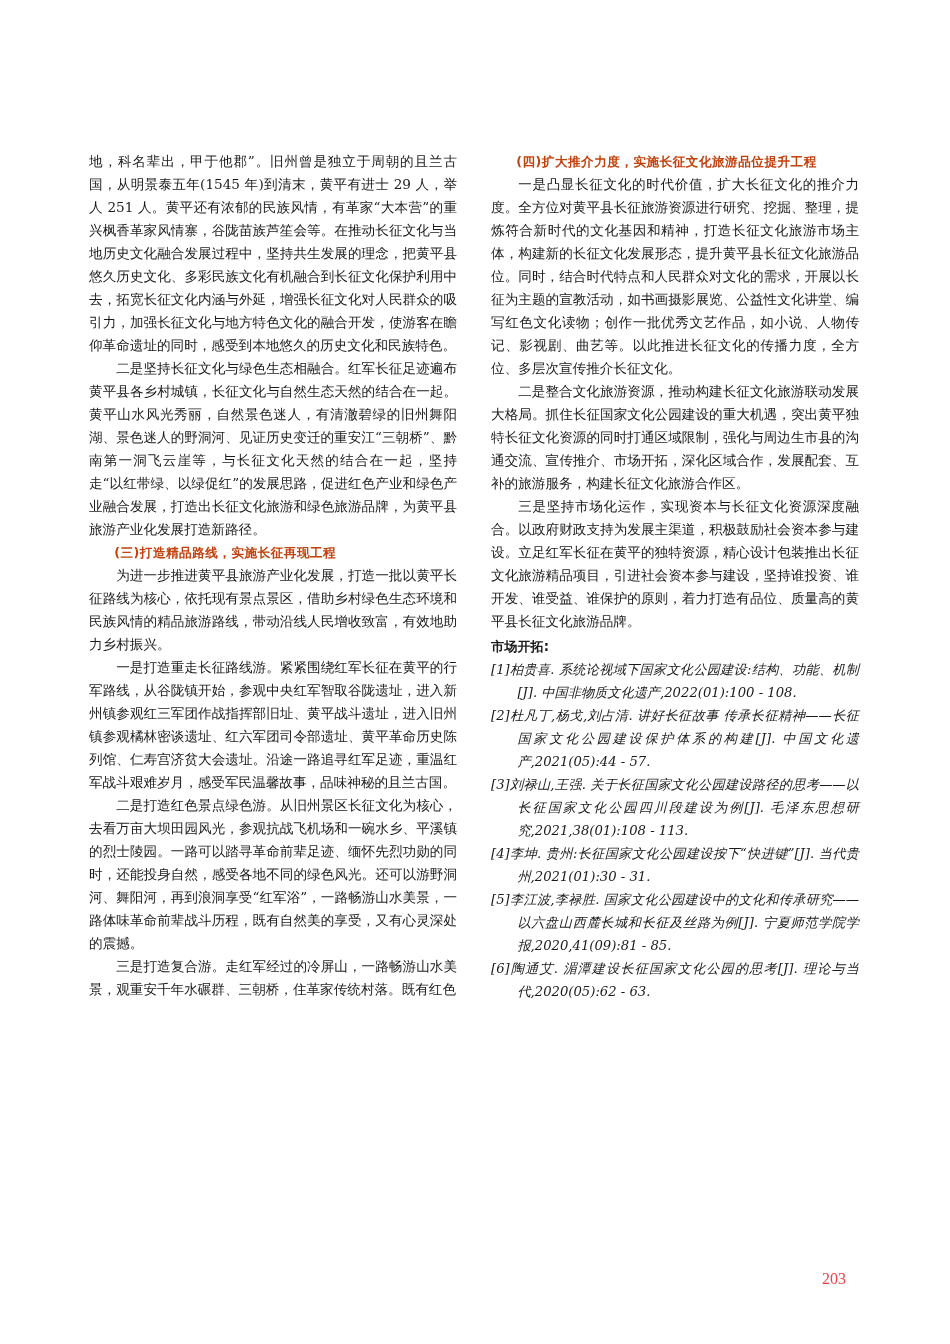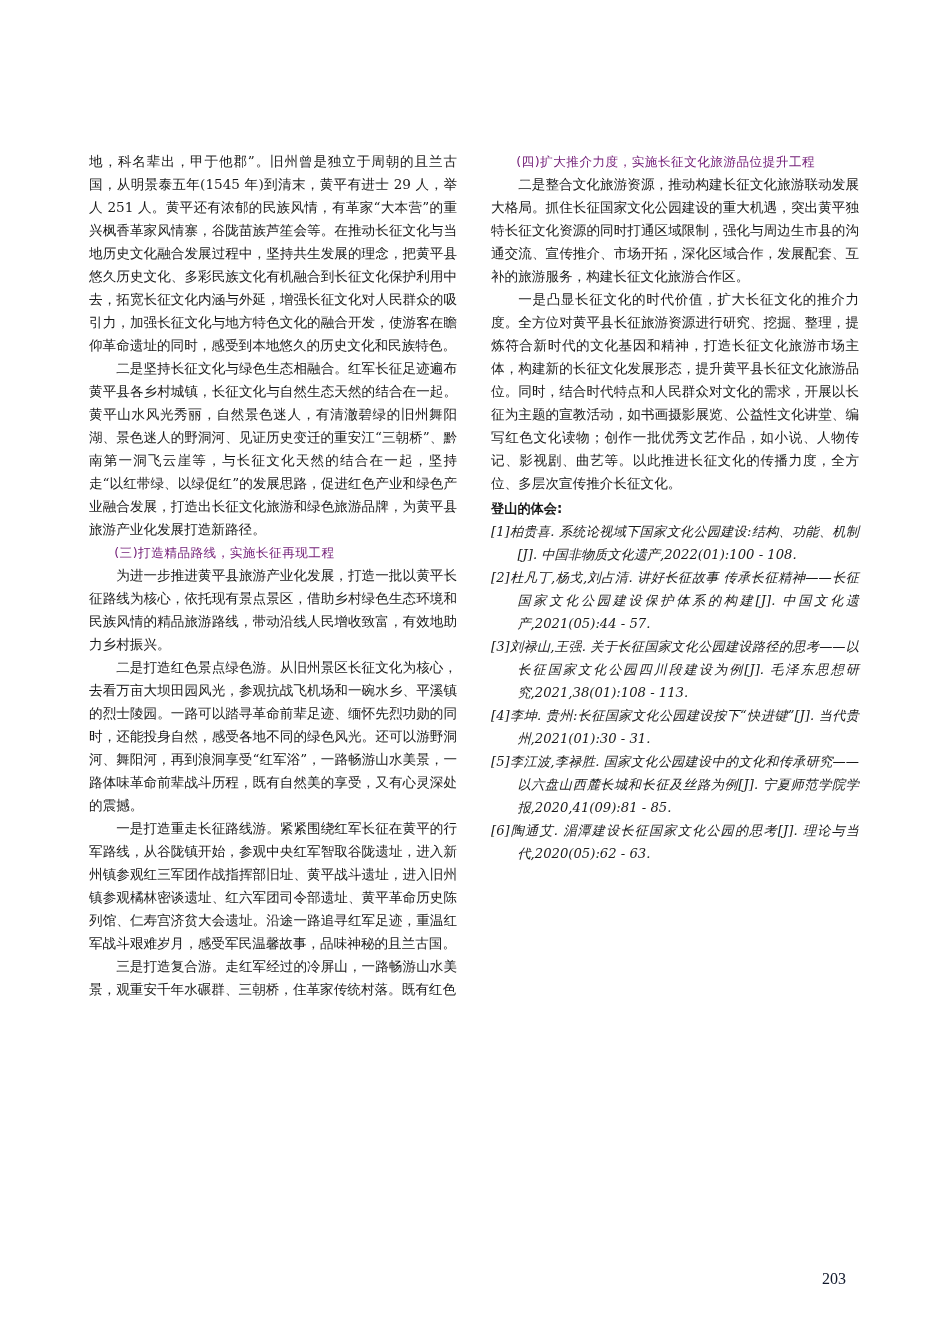--- a/index.html
+++ b/index.html
@@ -35,22 +35,22 @@
       margin: 0;
       text-indent: 2em;
     }
     .para.noindent { text-indent: 0; }
     .subhead {
       margin: 0;
       text-indent: 2em;
       font-size: 12.6px;
       letter-spacing: 0.5px;
       font-family: "DejaVu Sans", "Liberation Sans", sans-serif;
-      font-weight: normal;
-      color: #701a75;
+      font-weight: bold;
+      color: #c2410c;
     }
     .refs-title {
       margin: 2px 0 0 0;
       font-weight: bold;
       font-family: "DejaVu Sans", "Liberation Sans", sans-serif;
       font-size: 13.2px;
     }
     .ref {
       margin: 0;
       padding-left: 2em;
@@ -58,45 +58,46 @@
       font-size: 13.2px;
       font-style: italic;
     }
     .ref .num { letter-spacing: 0; }
     .page-number {
       position: absolute;
       left: 822px;
       top: 1236px;
       font-family: "Liberation Serif", "DejaVu Serif", serif;
       font-size: 16px;
-      color: #0f172a;
+      color: #ef4444;
     }
   </style>
 </head>
 <body>
 
 <div class="page">
 
   <div class="column col-left">
     <p class="para noindent">地，科名辈出，甲于他郡”。旧州曾是独立于周朝的且兰古国，从明景泰五年(1545 年)到清末，黄平有进士 29 人，举人 251 人。黄平还有浓郁的民族风情，有革家“大本营”的重兴枫香革家风情寨，谷陇苗族芦笙会等。在推动长征文化与当地历史文化融合发展过程中，坚持共生发展的理念，把黄平县悠久历史文化、多彩民族文化有机融合到长征文化保护利用中去，拓宽长征文化内涵与外延，增强长征文化对人民群众的吸引力，加强长征文化与地方特色文化的融合开发，使游客在瞻仰革命遗址的同时，感受到本地悠久的历史文化和民族特色。</p>
     <p class="para">二是坚持长征文化与绿色生态相融合。红军长征足迹遍布黄平县各乡村城镇，长征文化与自然生态天然的结合在一起。黄平山水风光秀丽，自然景色迷人，有清澈碧绿的旧州舞阳湖、景色迷人的野洞河、见证历史变迁的重安江“三朝桥”、黔南第一洞飞云崖等，与长征文化天然的结合在一起，坚持走“以红带绿、以绿促红”的发展思路，促进红色产业和绿色产业融合发展，打造出长征文化旅游和绿色旅游品牌，为黄平县旅游产业化发展打造新路径。</p>
     <p class="subhead">(三)打造精品路线，实施长征再现工程</p>
     <p class="para">为进一步推进黄平县旅游产业化发展，打造一批以黄平长征路线为核心，依托现有景点景区，借助乡村绿色生态环境和民族风情的精品旅游路线，带动沿线人民增收致富，有效地助力乡村振兴。</p>
+    <p class="para">一是打造重走长征路线游。紧紧围绕红军长征在黄平的行军路线，从谷陇镇开始，参观中央红军智取谷陇遗址，进入新州镇参观红三军团作战指挥部旧址、黄平战斗遗址，进入旧州镇参观橘林密谈遗址、红六军团司令部遗址、黄平革命历史陈列馆、仁寿宫济贫大会遗址。沿途一路追寻红军足迹，重温红军战斗艰难岁月，感受军民温馨故事，品味神秘的且兰古国。</p>
     <p class="para">二是打造红色景点绿色游。从旧州景区长征文化为核心，去看万亩大坝田园风光，参观抗战飞机场和一碗水乡、平溪镇的烈士陵园。一路可以踏寻革命前辈足迹、缅怀先烈功勋的同时，还能投身自然，感受各地不同的绿色风光。还可以游野洞河、舞阳河，再到浪洞享受“红军浴”，一路畅游山水美景，一路体味革命前辈战斗历程，既有自然美的享受，又有心灵深处的震撼。</p>
-    <p class="para">一是打造重走长征路线游。紧紧围绕红军长征在黄平的行军路线，从谷陇镇开始，参观中央红军智取谷陇遗址，进入新州镇参观红三军团作战指挥部旧址、黄平战斗遗址，进入旧州镇参观橘林密谈遗址、红六军团司令部遗址、黄平革命历史陈列馆、仁寿宫济贫大会遗址。沿途一路追寻红军足迹，重温红军战斗艰难岁月，感受军民温馨故事，品味神秘的且兰古国。</p>
     <p class="para">三是打造复合游。走红军经过的冷屏山，一路畅游山水美景，观重安千年水碾群、三朝桥，住革家传统村落。既有红色</p>
   </div>
 
   <div class="column col-right">
     <p class="subhead">(四)扩大推介力度，实施长征文化旅游品位提升工程</p>
+    <p class="para">一是凸显长征文化的时代价值，扩大长征文化的推介力度。全方位对黄平县长征旅游资源进行研究、挖掘、整理，提炼符合新时代的文化基因和精神，打造长征文化旅游市场主体，构建新的长征文化发展形态，提升黄平县长征文化旅游品位。同时，结合时代特点和人民群众对文化的需求，开展以长征为主题的宣教活动，如书画摄影展览、公益性文化讲堂、编写红色文化读物；创作一批优秀文艺作品，如小说、人物传记、影视剧、曲艺等。以此推进长征文化的传播力度，全方位、多层次宣传推介长征文化。</p>
     <p class="para">二是整合文化旅游资源，推动构建长征文化旅游联动发展大格局。抓住长征国家文化公园建设的重大机遇，突出黄平独特长征文化资源的同时打通区域限制，强化与周边生市县的沟通交流、宣传推介、市场开拓，深化区域合作，发展配套、互补的旅游服务，构建长征文化旅游合作区。</p>
-    <p class="para">一是凸显长征文化的时代价值，扩大长征文化的推介力度。全方位对黄平县长征旅游资源进行研究、挖掘、整理，提炼符合新时代的文化基因和精神，打造长征文化旅游市场主体，构建新的长征文化发展形态，提升黄平县长征文化旅游品位。同时，结合时代特点和人民群众对文化的需求，开展以长征为主题的宣教活动，如书画摄影展览、公益性文化讲堂、编写红色文化读物；创作一批优秀文艺作品，如小说、人物传记、影视剧、曲艺等。以此推进长征文化的传播力度，全方位、多层次宣传推介长征文化。</p>
+    <p class="para">三是坚持市场化运作，实现资本与长征文化资源深度融合。以政府财政支持为发展主渠道，积极鼓励社会资本参与建设。立足红军长征在黄平的独特资源，精心设计包装推出长征文化旅游精品项目，引进社会资本参与建设，坚持谁投资、谁开发、谁受益、谁保护的原则，着力打造有品位、质量高的黄平县长征文化旅游品牌。</p>
 
     <div>
-      <p class="refs-title">登山的体会:</p>
+      <p class="refs-title">市场开拓:</p>
       <p class="ref"><span class="num">[1]</span><span>柏贵喜. 系统论视域下国家文化公园建设:结构、功能、机制[J]. 中国非物质文化遗产,2022(01):100 - 108.</span></p>
       <p class="ref"><span class="num">[2]</span><span>杜凡丁,杨戈,刘占清. 讲好长征故事 传承长征精神——长征国家文化公园建设保护体系的构建[J]. 中国文化遗产,2021(05):44 - 57.</span></p>
       <p class="ref"><span class="num">[3]</span><span>刘禄山,王强. 关于长征国家文化公园建设路径的思考——以长征国家文化公园四川段建设为例[J]. 毛泽东思想研究,2021,38(01):108 - 113.</span></p>
       <p class="ref"><span class="num">[4]</span><span>李坤. 贵州:长征国家文化公园建设按下“快进键”[J]. 当代贵州,2021(01):30 - 31.</span></p>
       <p class="ref"><span class="num">[5]</span><span>李江波,李禄胜. 国家文化公园建设中的文化和传承研究——以六盘山西麓长城和长征及丝路为例[J]. 宁夏师范学院学报,2020,41(09):81 - 85.</span></p>
       <p class="ref"><span class="num">[6]</span><span>陶通艾. 湄潭建设长征国家文化公园的思考[J]. 理论与当代,2020(05):62 - 63.</span></p>
     </div>
   </div>
 
   <div class="page-number">203</div>

